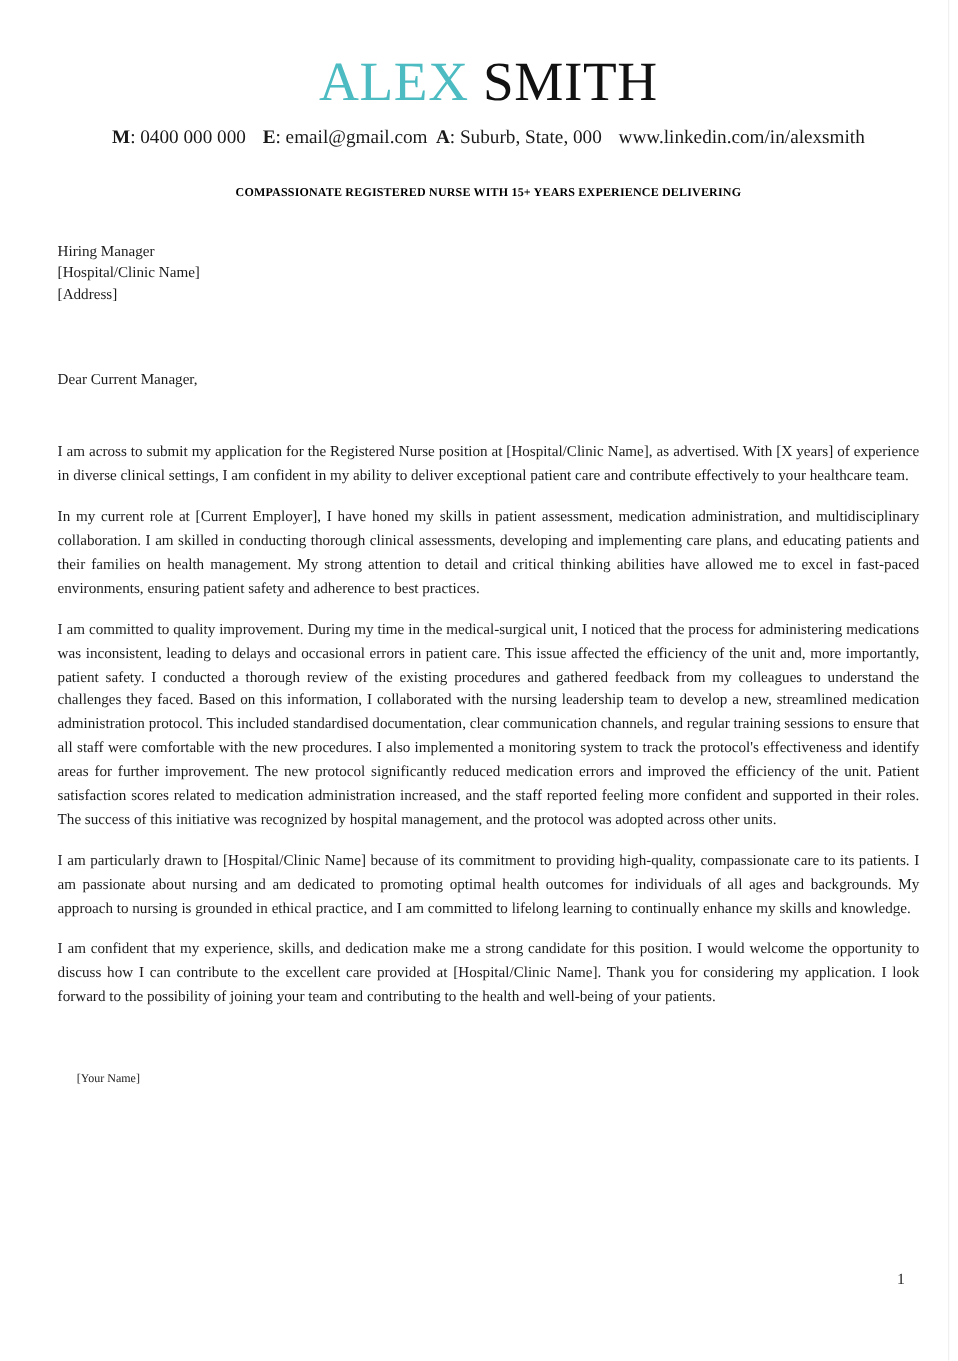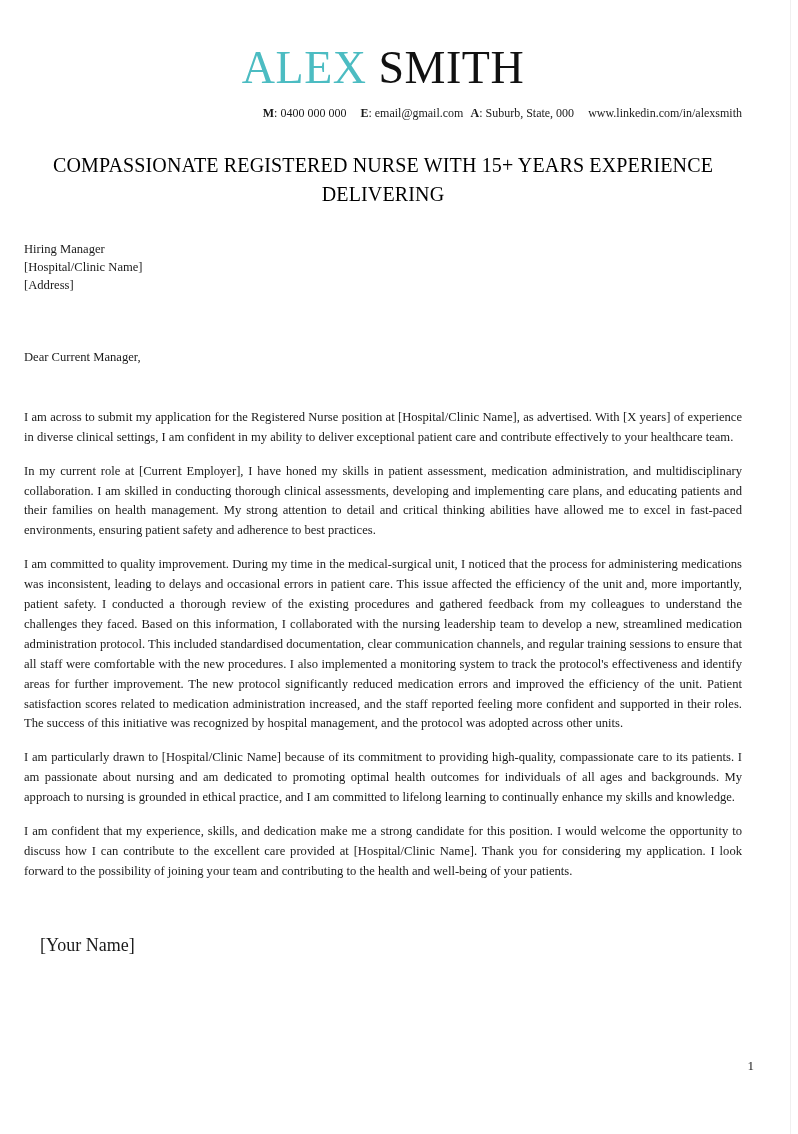--- a/index.html
+++ b/index.html
@@ -22,21 +22,21 @@
   .edge-rule {
     position: absolute;
     top: 0;
     right: 7px;
     width: 1px;
     height: 1134px;
     background: #f0f0f0;
   }
   .content {
     position: absolute;
-    left: 24px;
+    left: 48px;
     top: 0;
     width: 718px;
   }
 
   
   .name-header {
     text-align: center;
     margin-top: 44px;
     font-size: 46px;
     line-height: 1.05;
@@ -44,38 +44,38 @@
     white-space: nowrap;
   }
   .name-first {
     color: #4cbcc2;
   }
   .name-last {
     color: #111111;
   }
 
   .contact-line {
-    text-align: right;
+    text-align: center;
     margin-top: 14px;
-    font-size: 12px;
+    font-size: 16px;
     color: #1a1a1a;
     white-space: nowrap;
   }
   .contact-line .lbl {
     font-weight: bold;
   }
   .contact-gap-sm { display: inline-block; width: 7px; }
   .contact-gap-lg { display: inline-block; width: 14px; }
 
   
   .headline {
     text-align: center;
     margin-top: 30px;
-    font-size: 20px;
-    font-weight: normal;
+    font-size: 10px;
+    font-weight: bold;
     line-height: 1.45;
     letter-spacing: 0.15px;
     color: #000000;
   }
   .headline .hl-line { display: block; }
 
   
   .recipient {
     margin-top: 32px;
     font-size: 12.6px;
@@ -103,21 +103,21 @@
   }
   .body-copy p:last-child { margin-bottom: 0; }
 
   
   .closing {
     margin-top: 36px;
     font-size: 12.6px;
   }
   .signature-name {
     margin-top: 53px;
-    font-size: 18px;
+    font-size: 10px;
     padding-left: 16px;
   }
 
   
   .page-number {
     position: absolute;
     right: 44px;
     top: 1058px;
     font-size: 13px;
     color: #1a1a1a;

